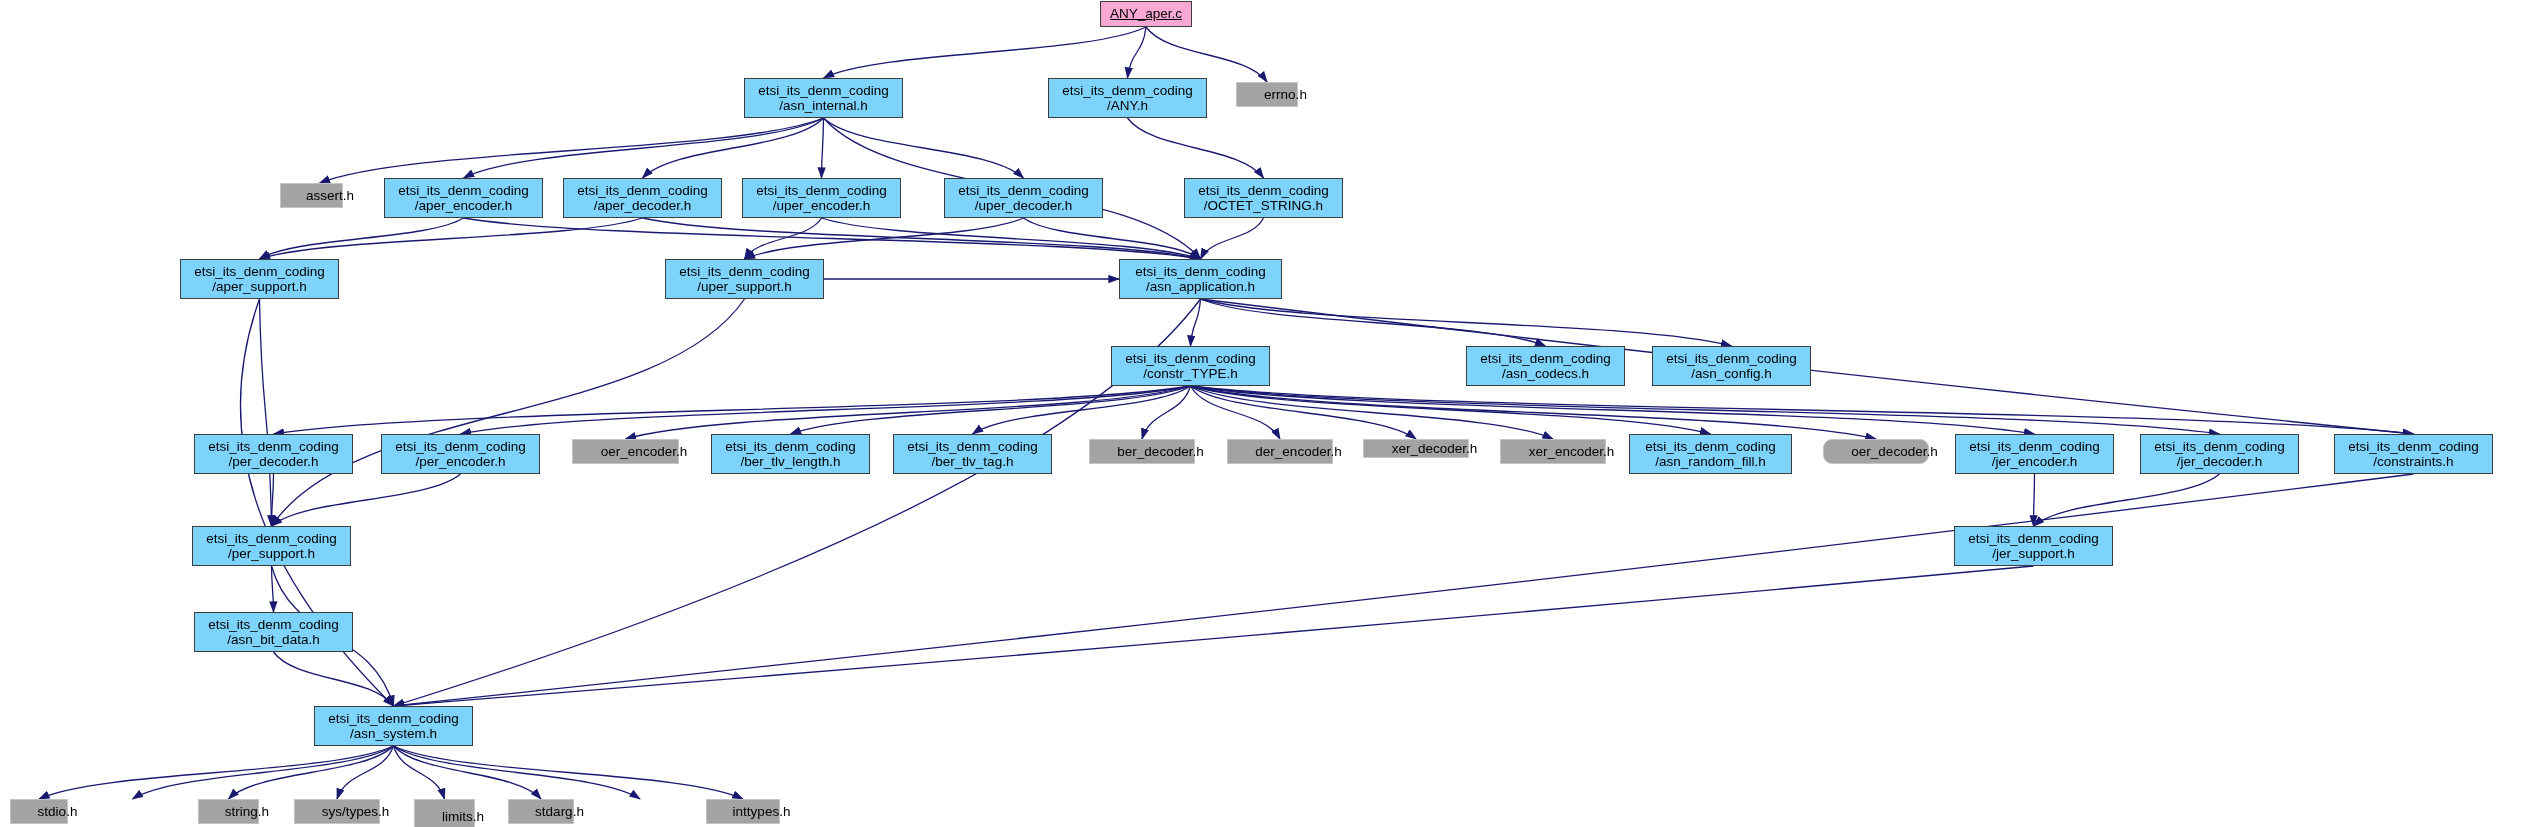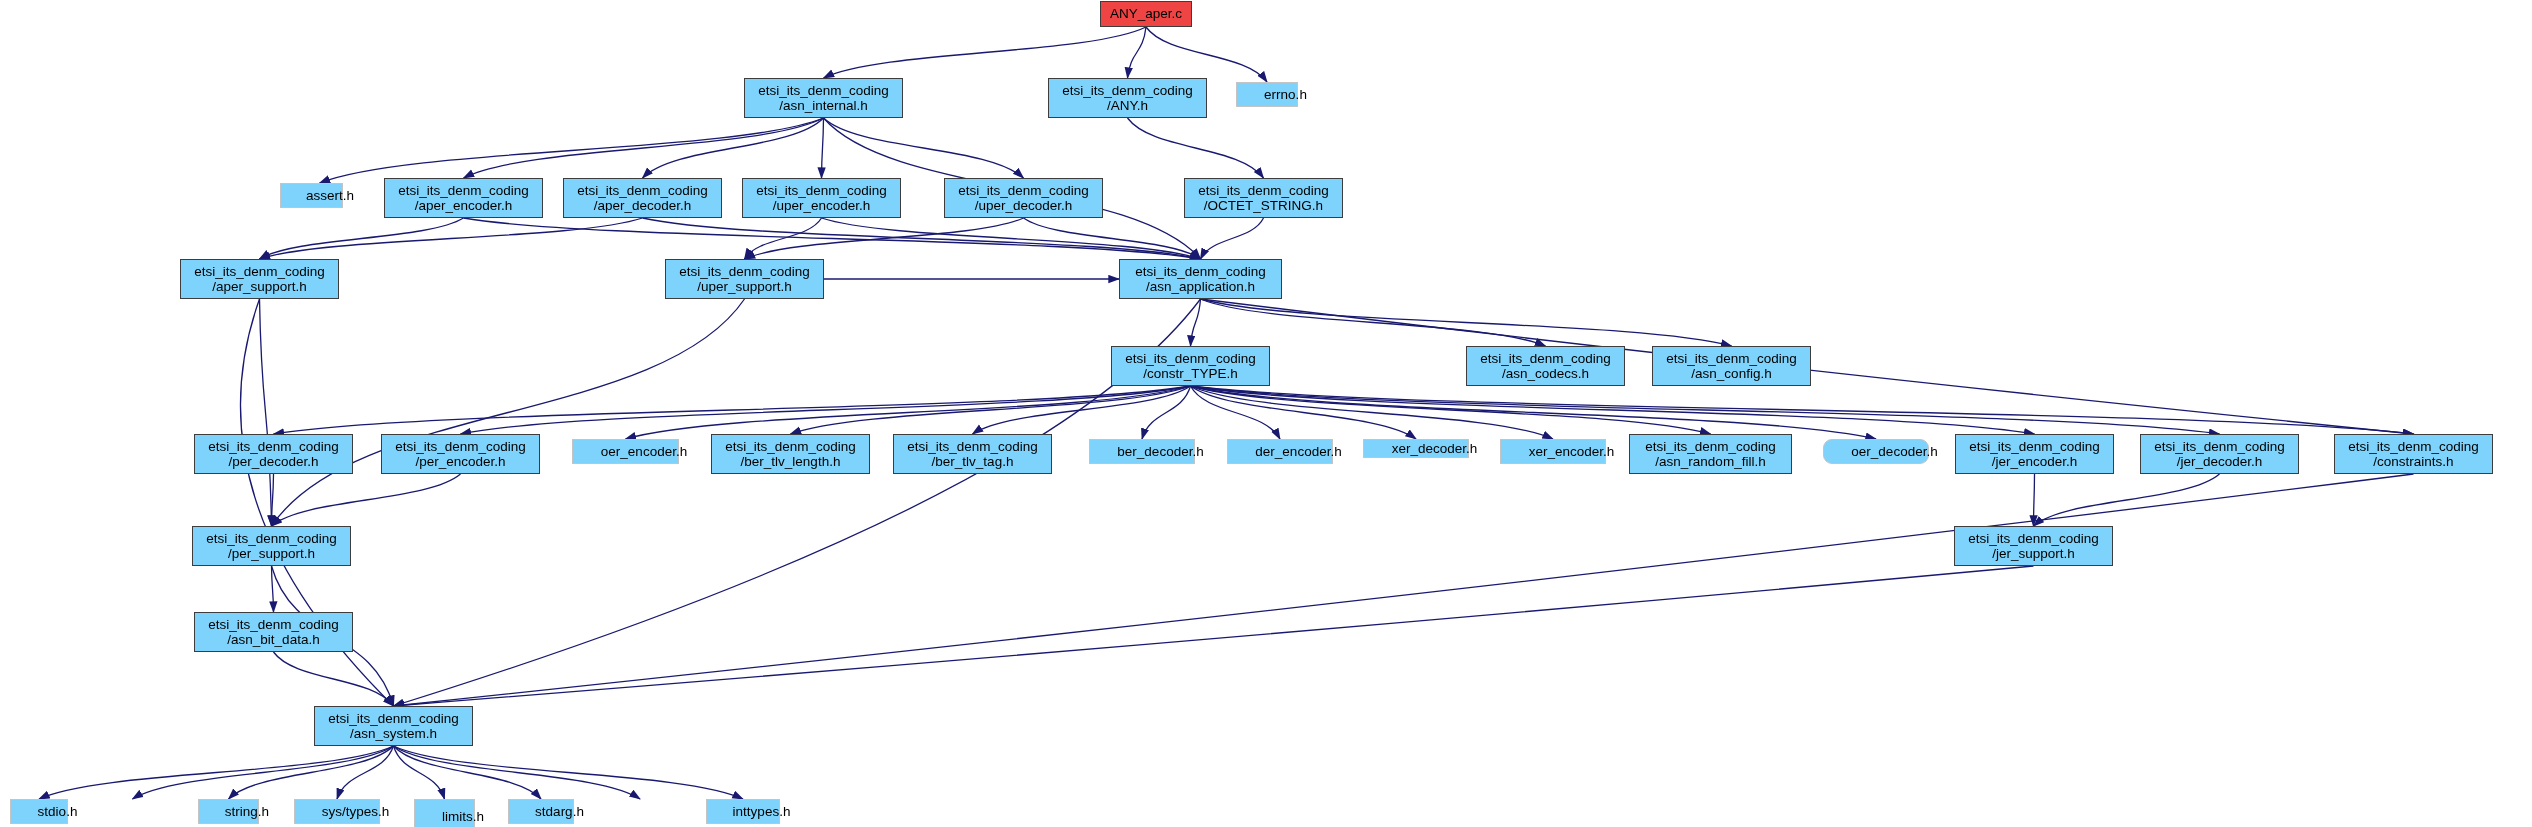--- a/index.html
+++ b/index.html
@@ -3,22 +3,22 @@
 <meta charset="utf-8">
 <style>
   html,body{margin:0;padding:0;background:#ffffff;}
   #canvas{position:relative;width:2532px;height:827px;background:#ffffff;
           font-family:"Liberation Sans","DejaVu Sans",sans-serif;}
   #edges{position:absolute;left:0;top:0;width:2532px;height:827px;}
   .node{position:absolute;box-sizing:border-box;display:flex;align-items:center;
         justify-content:center;text-align:center;line-height:1.12;
         font-size:13.5px;color:#000000;white-space:pre;}
   .node.dark{border:1.4px solid #3d3d3d;background:#7dd3fc;}
-  .node.light{border:1px solid #c4c4c4;background:#7dd3fc;padding-left:37px;}
-  .node.root{border:1.4px solid #3d3d3d;background:#ef4444;}
+  .node.light{border:1px solid #c4c4c4;background:#a3a3a3;padding-left:37px;}
+  .node.root{border:1.4px solid #3d3d3d;background:#f9a8d4;text-decoration:underline;}
 </style>
 </head>
 <body>
 
 <div id="canvas">
   <svg id="edges" viewBox="0 0 2532 827" preserveAspectRatio="none">
     <defs>
       <marker id="arw" markerWidth="9" markerHeight="9" refX="8.2" refY="3.2" orient="auto" markerUnits="strokeWidth">
         <path d="M0,0 L9,3.2 L0,6.4 z" fill="#191970"></path>
       </marker>

